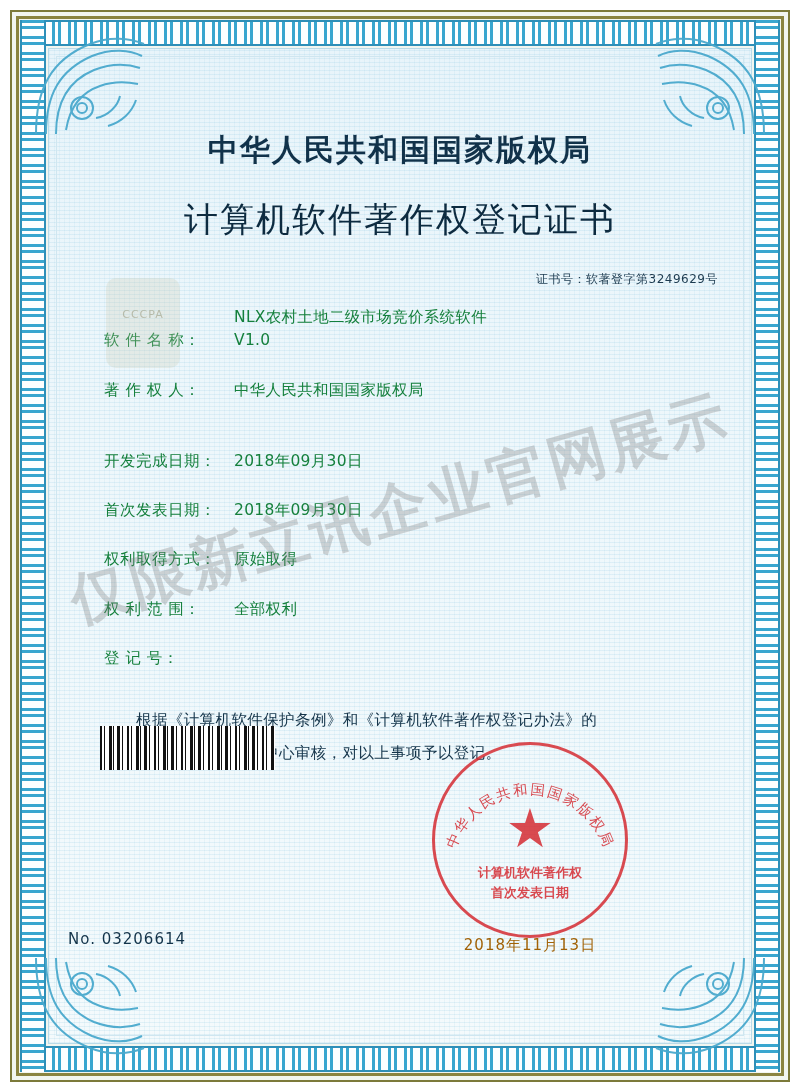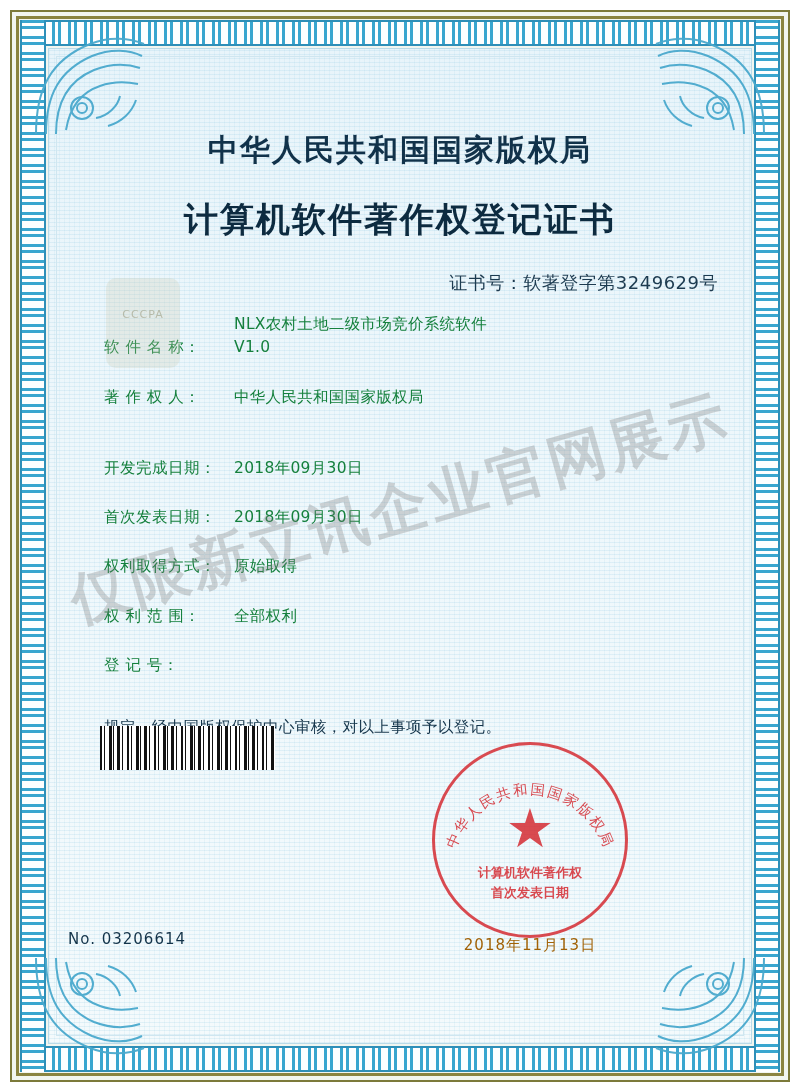--- a/index.html
+++ b/index.html
@@ -111,28 +111,28 @@
     font-size: 30px;
     font-weight: 700;
     letter-spacing: 2px;
     color: #11324a;
     margin-top: 70px;
   }
   .title-main {
     text-align: center;
     font-family: "DejaVu Serif", serif;
     font-size: 34px;
-    font-weight: 700;
+    font-weight: 400;
     letter-spacing: 2px;
     color: #0d2b40;
     margin-top: 26px;
   }
   .cert-no {
     text-align: right;
-    font-size: 18px;
+    font-size: 12px;
     color: #1d3b50;
     margin-top: 28px;
     padding-right: 22px;
     letter-spacing: 0.5px;
   }
 
   .fields {
     margin-top: 18px;
     padding-left: 44px;
     padding-right: 20px;
@@ -389,20 +389,21 @@
         <div class="val">全部权利</div>
       </div>
 
       <div class="row">
         <div class="lbl">登 记 号：</div>
       </div>
 
     </div>
 
     <div class="legal">
+      <div class="p1">根据《计算机软件保护条例》和《计算机软件著作权登记办法》的</div>
       <div>规定，经中国版权保护中心审核，对以上事项予以登记。</div>
     </div>
 
   </div>
 
   <div class="emboss">CCCPA</div>
 
   <div class="barcode"></div>
 
   <div class="seal">

